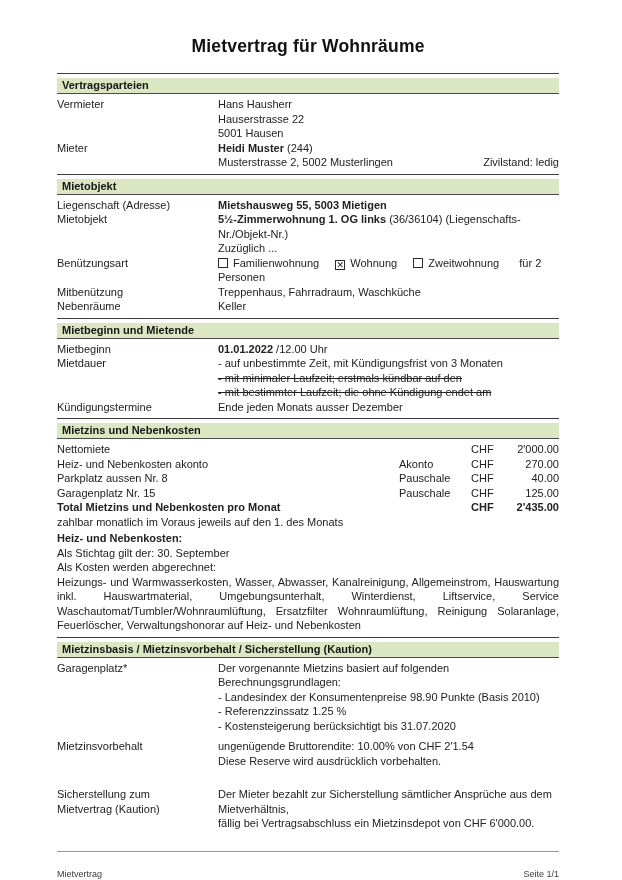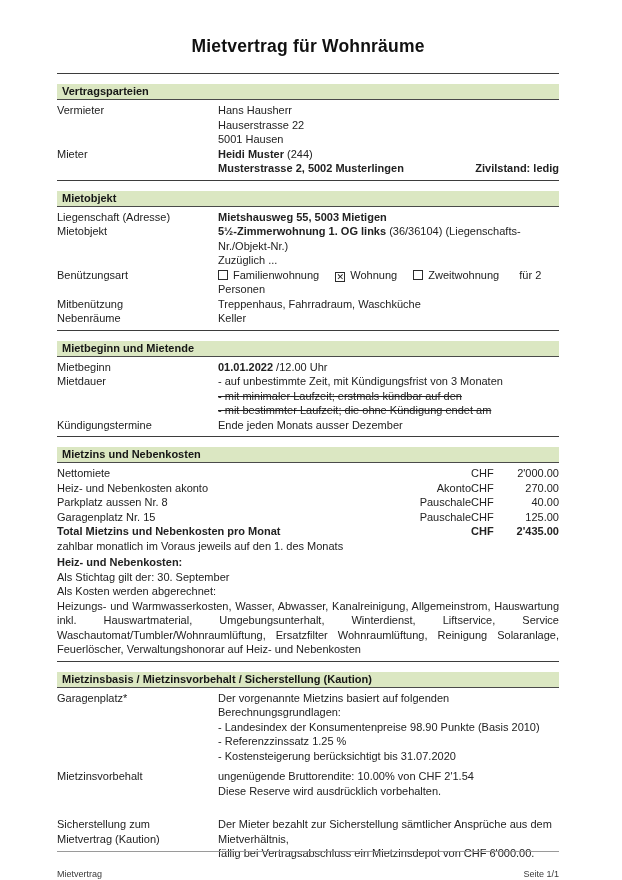--- a/index.html
+++ b/index.html
@@ -7,35 +7,35 @@
   .page {
     width:616px; height:880px; position:relative; background:#fff;
     font-family:"Liberation Sans","DejaVu Sans",sans-serif;
     font-size:11px; color:#222; padding:36px 57px 0 57px; overflow:hidden;
   }
   .title { font-size:17.5px; font-weight:bold; text-align:center; color:#111; letter-spacing:.2px; }
   .rule  { border-top:1px solid #3d3d3d; height:0; }
   .title-rule { margin-top:16px; }
   .sec-rule   { margin-top:4px; }
   .sec-header {
-    margin-top:10px; background:#dbe7c2; border-bottom:1px solid #4a4a4a;
+    margin-top:4px; background:#dbe7c2; border-bottom:1px solid #4a4a4a;
     font-weight:bold; padding:1px 0 2px 5px; line-height:12px; color:#161616;
   }
   .rows { margin-top:3px; }
   .row  { display:flex; align-items:flex-start; }
   .row-label { width:161px; flex:none; line-height:14.5px; }
   .row-value { flex:1; min-width:0; }
   .line { line-height:14.5px; }
   .b { font-weight:bold; }
   .strike { text-decoration:line-through; }
-  .split { display:flex; justify-content:space-between;font-weight:bold; }
+  .split { display:flex; justify-content:space-between; }
   
   .mz-row  { display:flex; line-height:14.5px; }
   .mz-desc { flex:1; }
-  .mz-type { width:72px; flex:none;text-align:right; }
+  .mz-type { width:72px; flex:none; }
   .mz-cur  { width:38px; flex:none; }
   .mz-amt  { width:50px; flex:none; text-align:right; }
   
   .cb-group { margin-right:13px; white-space:nowrap; }
   .cb-box {
     display:inline-block; width:10px; height:10px; border:1px solid #2b2b2b;
     margin-right:5px; vertical-align:-1px; font-size:9px; line-height:8px;
     text-align:center; font-weight:bold; color:#1a1a1a;
   }
   .personen { margin-left:4px; }

